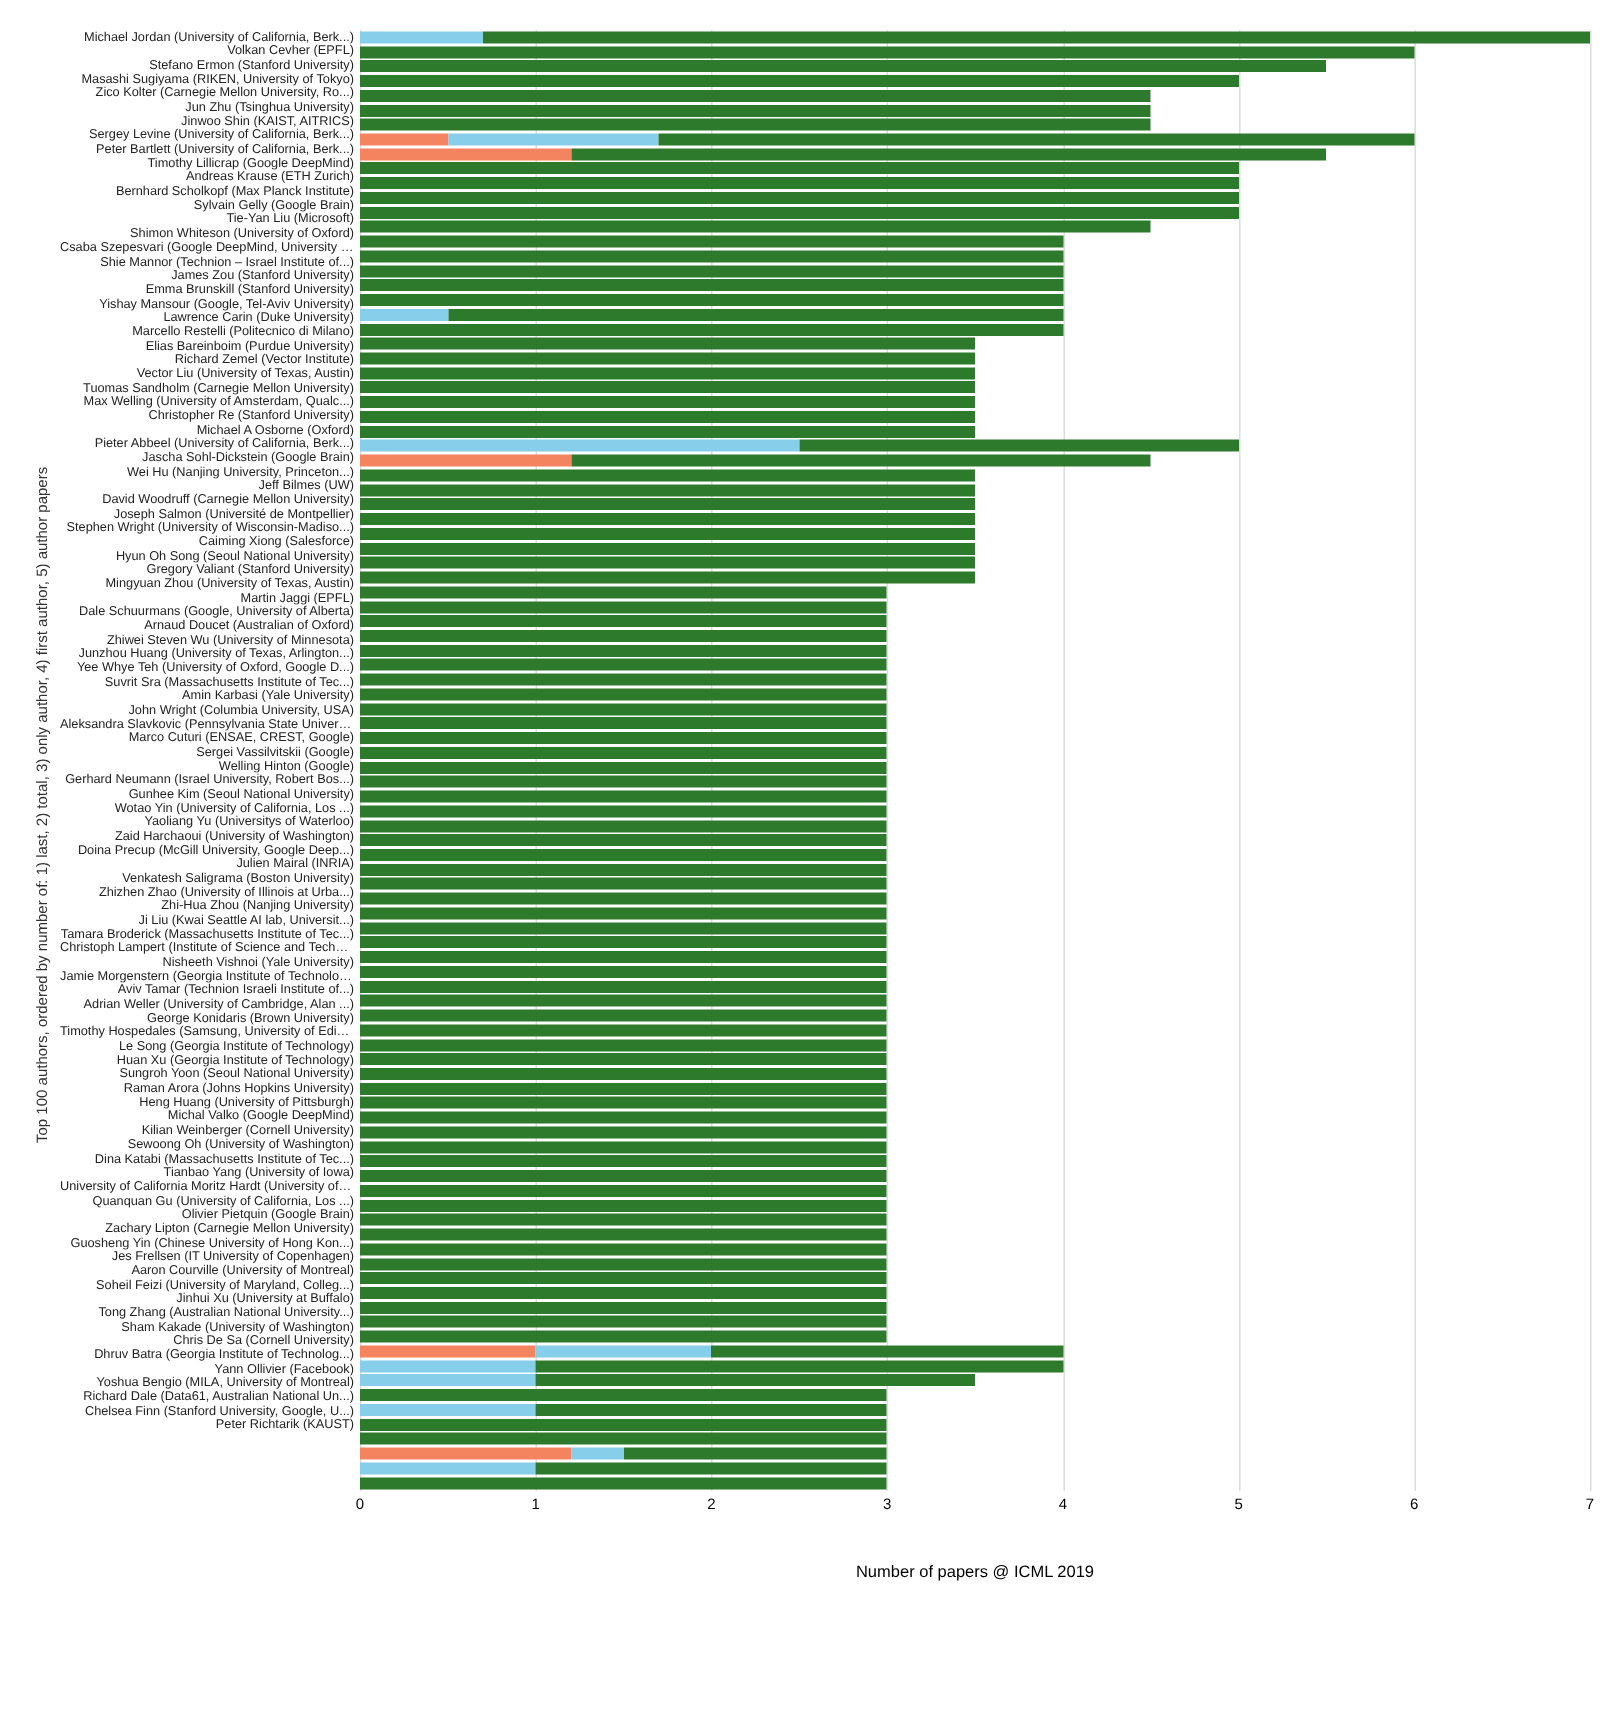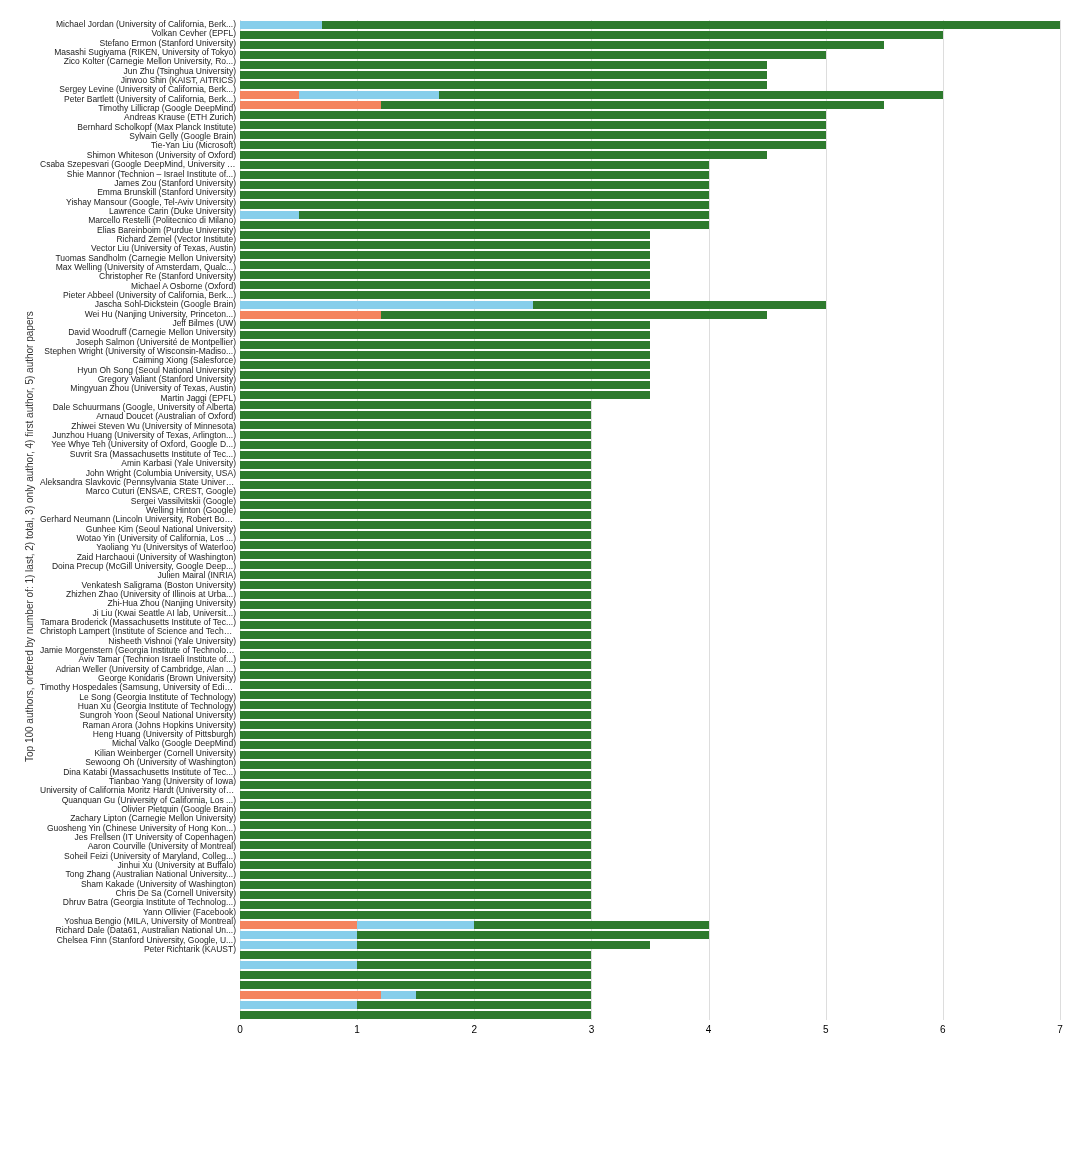--- a/index.html
+++ b/index.html
@@ -194,21 +194,21 @@
         <div class="author-label">Zhiwei Steven Wu (University of Minnesota)</div>
         <div class="author-label">Junzhou Huang (University of Texas, Arlington...)</div>
         <div class="author-label">Yee Whye Teh (University of Oxford, Google D...)</div>
         <div class="author-label">Suvrit Sra (Massachusetts Institute of Tec...)</div>
         <div class="author-label">Amin Karbasi (Yale University)</div>
         <div class="author-label">John Wright (Columbia University, USA)</div>
         <div class="author-label">Aleksandra Slavkovic (Pennsylvania State University)</div>
         <div class="author-label">Marco Cuturi (ENSAE, CREST, Google)</div>
         <div class="author-label">Sergei Vassilvitskii (Google)</div>
         <div class="author-label">Welling Hinton (Google)</div>
-        <div class="author-label">Gerhard Neumann (Lincoln University, Robert Bos...)</div>
+        <div class="author-label">Gerhard Neumann (Israel University, Robert Bos...)</div>
         <div class="author-label">Gunhee Kim (Seoul National University)</div>
         <div class="author-label">Wotao Yin (University of California, Los ...)</div>
         <div class="author-label">Yaoliang Yu (Universitys of Waterloo)</div>
         <div class="author-label">Zaid Harchaoui (University of Washington)</div>
         <div class="author-label">Doina Precup (McGill University, Google Deep...)</div>
         <div class="author-label">Julien Mairal (INRIA)</div>
         <div class="author-label">Venkatesh Saligrama (Boston University)</div>
         <div class="author-label">Zhizhen Zhao (University of Illinois at Urba...)</div>
         <div class="author-label">Zhi-Hua Zhou (Nanjing University)</div>
         <div class="author-label">Ji Liu (Kwai Seattle AI lab, Universit...)</div>
@@ -583,16 +583,17 @@
       <div class="x-axis" id="x-axis">
           <div class="x-tick" style="left: 0%;">0</div>
           <div class="x-tick" style="left: 14.2857%;">1</div>
           <div class="x-tick" style="left: 28.5714%;">2</div>
           <div class="x-tick" style="left: 42.8571%;">3</div>
           <div class="x-tick" style="left: 57.1429%;">4</div>
           <div class="x-tick" style="left: 71.4286%;">5</div>
           <div class="x-tick" style="left: 85.7143%;">6</div>
           <div class="x-tick" style="left: 100%;">7</div>
         </div>
+      <div class="x-axis-label">Number of papers @ ICML 2019</div>
     </div>
   </div>
 
 </div>
 
 </body></html>

